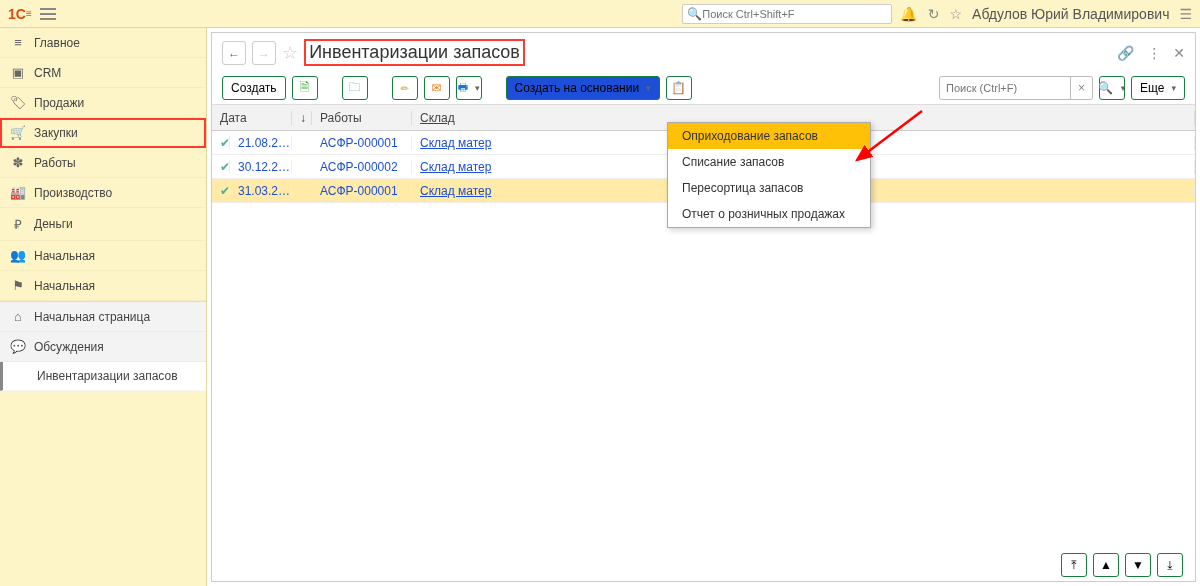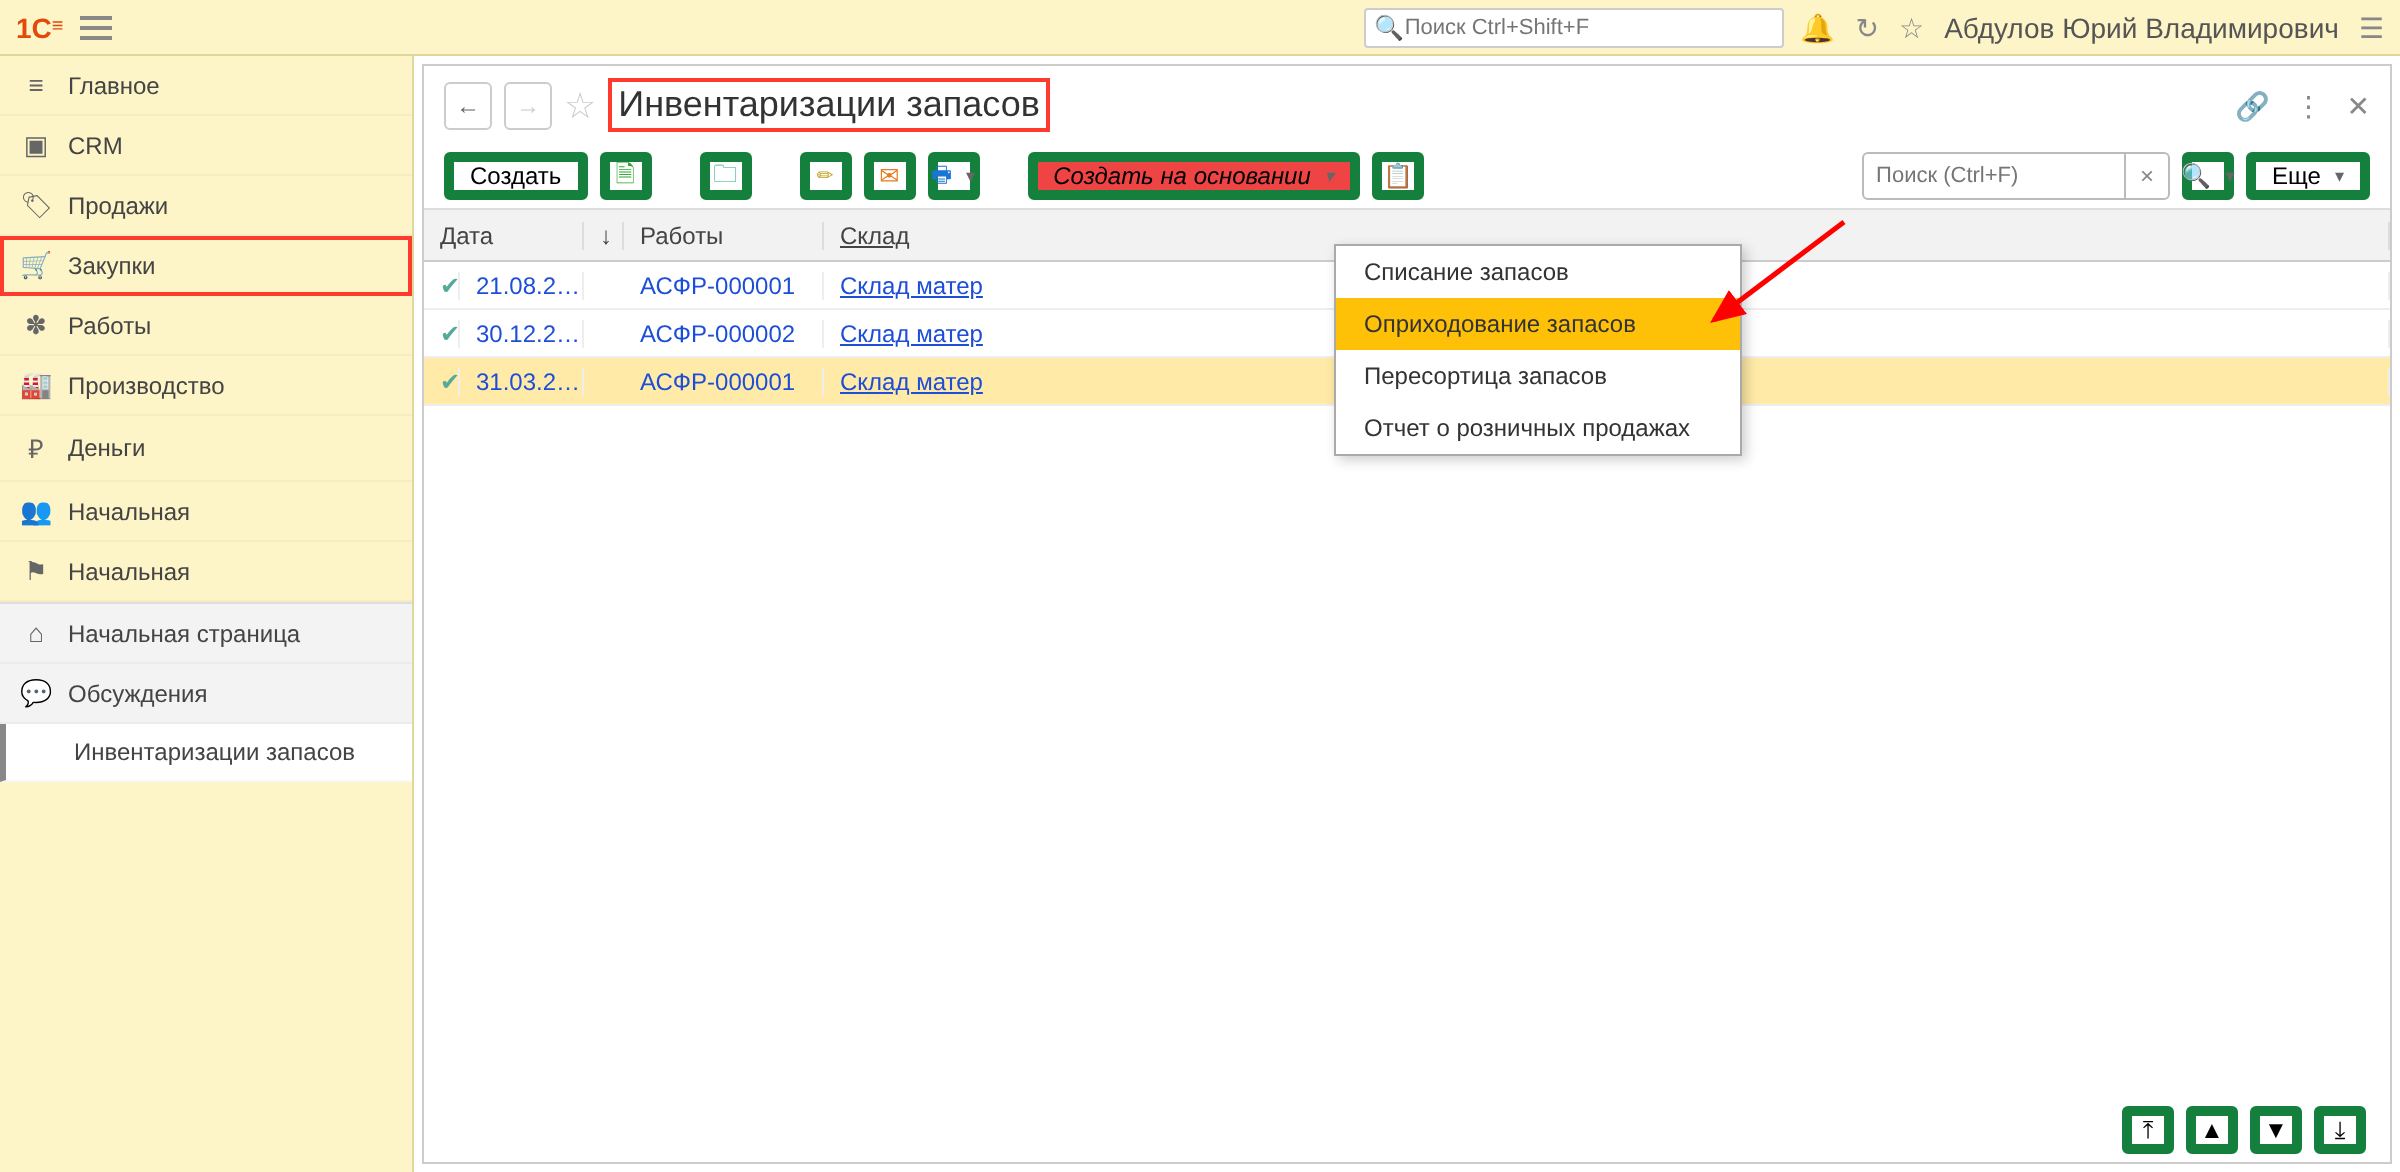--- a/index.html
+++ b/index.html
@@ -32,24 +32,24 @@
   
   .page-header { display: flex; align-items: center; padding: 6px 10px; gap: 6px; }
   .nav-btn { width: 24px; height: 24px; border: 1px solid #ccc; background: #fff; display: flex; align-items: center; justify-content: center; cursor: pointer; color: #666; border-radius: 3px; }
   .star-icon { color: #ccc; font-size: 18px; }
   .page-title { font-size: 18px; font-weight: normal; color: #333; padding: 0 4px; }
   .title-highlight { border: 2px solid #ff3b30; padding: 1px 3px; }
   .header-spacer { flex: 1; }
   .header-right-icons { display: flex; gap: 12px; color: #888; font-size: 14px; }
   
   .toolbar { display: flex; align-items: center; padding: 4px 10px; gap: 6px; }
-  .btn { height: 24px; border: 5px solid #15803d; background: #fff; border-radius: 3px; padding: 0 8px; display: flex; align-items: center; justify-content: center; cursor: pointer; font-size: 12px; gap: 4px; text-align: center; }
+  .btn { height: 24px; border: 1px solid #15803d; background: #fff; border-radius: 3px; padding: 0 8px; display: flex; align-items: center; justify-content: center; cursor: pointer; font-size: 12px; gap: 4px; text-align: center; }
   .btn.icon-only { width: 26px; padding: 0; }
   .btn.dropdown::after { content: "▾"; font-size: 9px; margin-left: 3px; color: #666; }
-  .btn.create-based { background: #ef4444; font-style: italic; }
+  .btn.create-based { background: #1d4ed8; }
   .toolbar-spacer { flex: 1; }
   .toolbar-search { display: flex; border: 1px solid #bbb; border-radius: 3px; height: 24px; }
   .toolbar-search input { border: none; outline: none; padding: 0 6px; width: 130px; background: transparent; font-size:11px; color:#999;}
   .toolbar-search .clear { border-left: 1px solid #bbb; width: 22px; display: flex; align-items: center; justify-content: center; cursor: pointer; color: #888; }
   
   .grid { flex: 1; overflow: auto; border-top: 1px solid #ddd; }
   .grid-header { display: flex; background: #f2f2f2; border-bottom: 1px solid #ccc; height: 26px; align-items: center; }
   .gh-cell { padding: 0 8px; border-right: 1px solid #ddd; color: #444; display: flex; align-items: center; gap: 4px; }
   .col-date { width: 80px; }
   .col-sort { width: 20px; text-align: center; }
@@ -235,22 +235,22 @@
       <div class="grid-row selected">
         <div class="gr-cell row-icon">✔</div>
         <div class="gr-cell" style="width:62px">31.03.2…</div>
         <div class="gr-cell" style="width:20px"></div>
         <div class="gr-cell col-number">АСФР-000001</div>
         <div class="gr-cell col-warehouse">Склад матер</div>
       </div>
     </div>
 
     <div class="dropdown-menu">
+      <div class="menu-item highlighted"><span>Оприходование запасов</span></div>
       <div class="menu-item"><span>Списание запасов</span></div>
-      <div class="menu-item highlighted"><span>Оприходование запасов</span></div>
       <div class="menu-item"><span>Пересортица запасов</span></div>
       <div class="menu-item"><span>Отчет о розничных продажах</span></div>
     </div>
 
     <svg class="annotation-arrow" width="90" height="90">
       <defs>
           <marker id="arr" markerWidth="8" markerHeight="8" refX="6" refY="3" orient="auto">
             <path d="M0,0 L0,6 L7,3 z" fill="#ff0000"></path>
           </marker>
         </defs>

